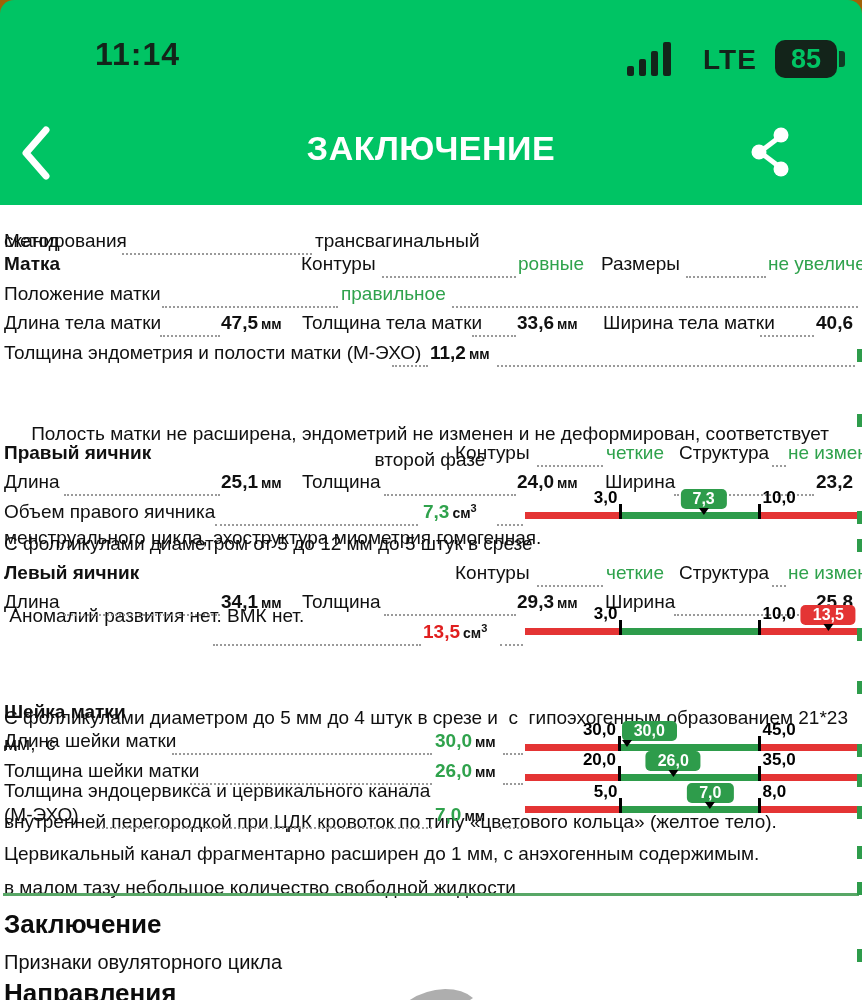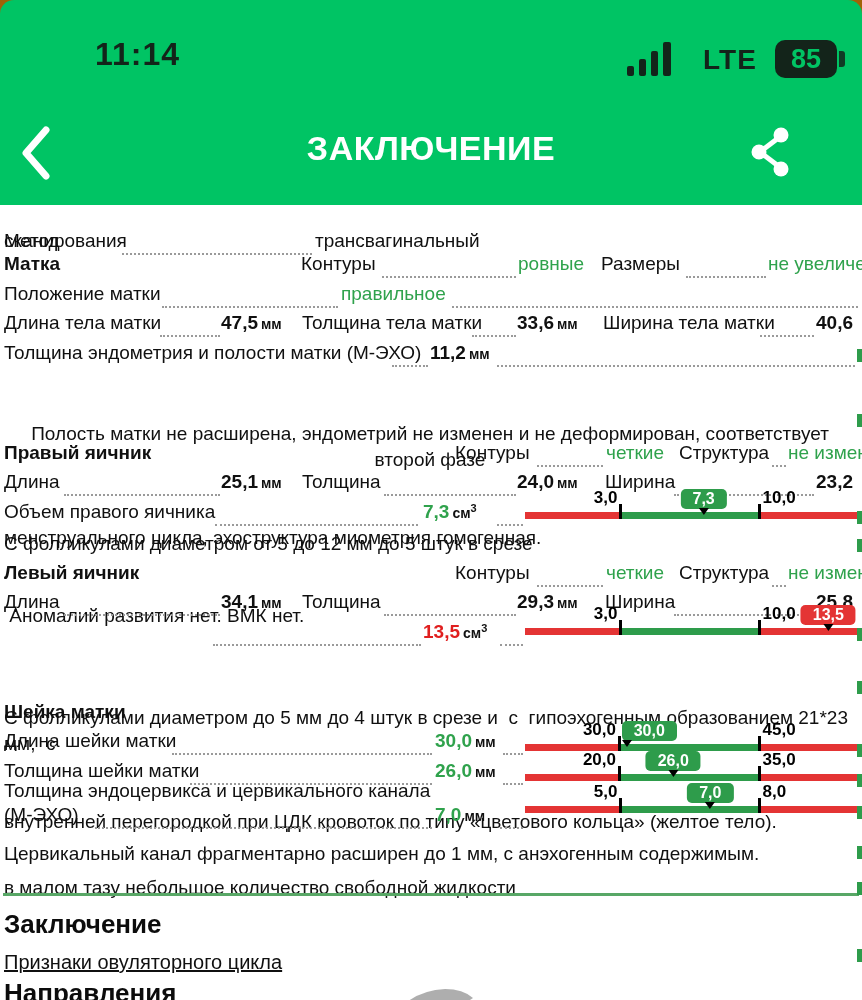--- a/index.html
+++ b/index.html
@@ -227,21 +227,21 @@
       <span class="bmax" style="left:70.5%;">8,0</span>
       <div class="badge ctr" style="left:55%;"><span>7,0</span><div class="ptr" style="left:50%;margin-left:-5px;"></div></div>
     </div>
 
     <span class="a t" style="left:4px;top:638px;">Цервикальный канал фрагментарно расширен до 1 мм, с анэхогенным содержимым.</span>
     <span class="a t" style="left:4px;top:672px;">в малом тазу небольшое количество свободной жидкости</span>
 
     <div class="divider" style="top:688px;"></div>
 
     <span class="a h2" style="left:4px;top:704px;">Заключение</span>
-    <span class="a t" style="left:4px;top:746px;font-size:20px;text-decoration:underline;">Признаки овуляторного цикла</span>
+    <span class="a t" style="left:4px;top:746px;font-size:20px;">Признаки овуляторного цикла</span>
     <span class="a h2" style="left:4px;top:773px;">Направления</span>
 
     <svg class="a" style="left:405px;top:783px;" width="70" height="14" viewBox="0 0 70 14">
       <path d="M2,14 Q18,2 40,1 Q58,1 68,10 L62,14 Z" fill="#9a9a9a" opacity="0.8"></path>
     </svg>
 
     <div class="sliver" style="top:144px;"></div>
     <div class="sliver" style="top:209px;"></div>
     <div class="sliver" style="top:306px;"></div>
     <div class="sliver" style="top:334px;"></div>

